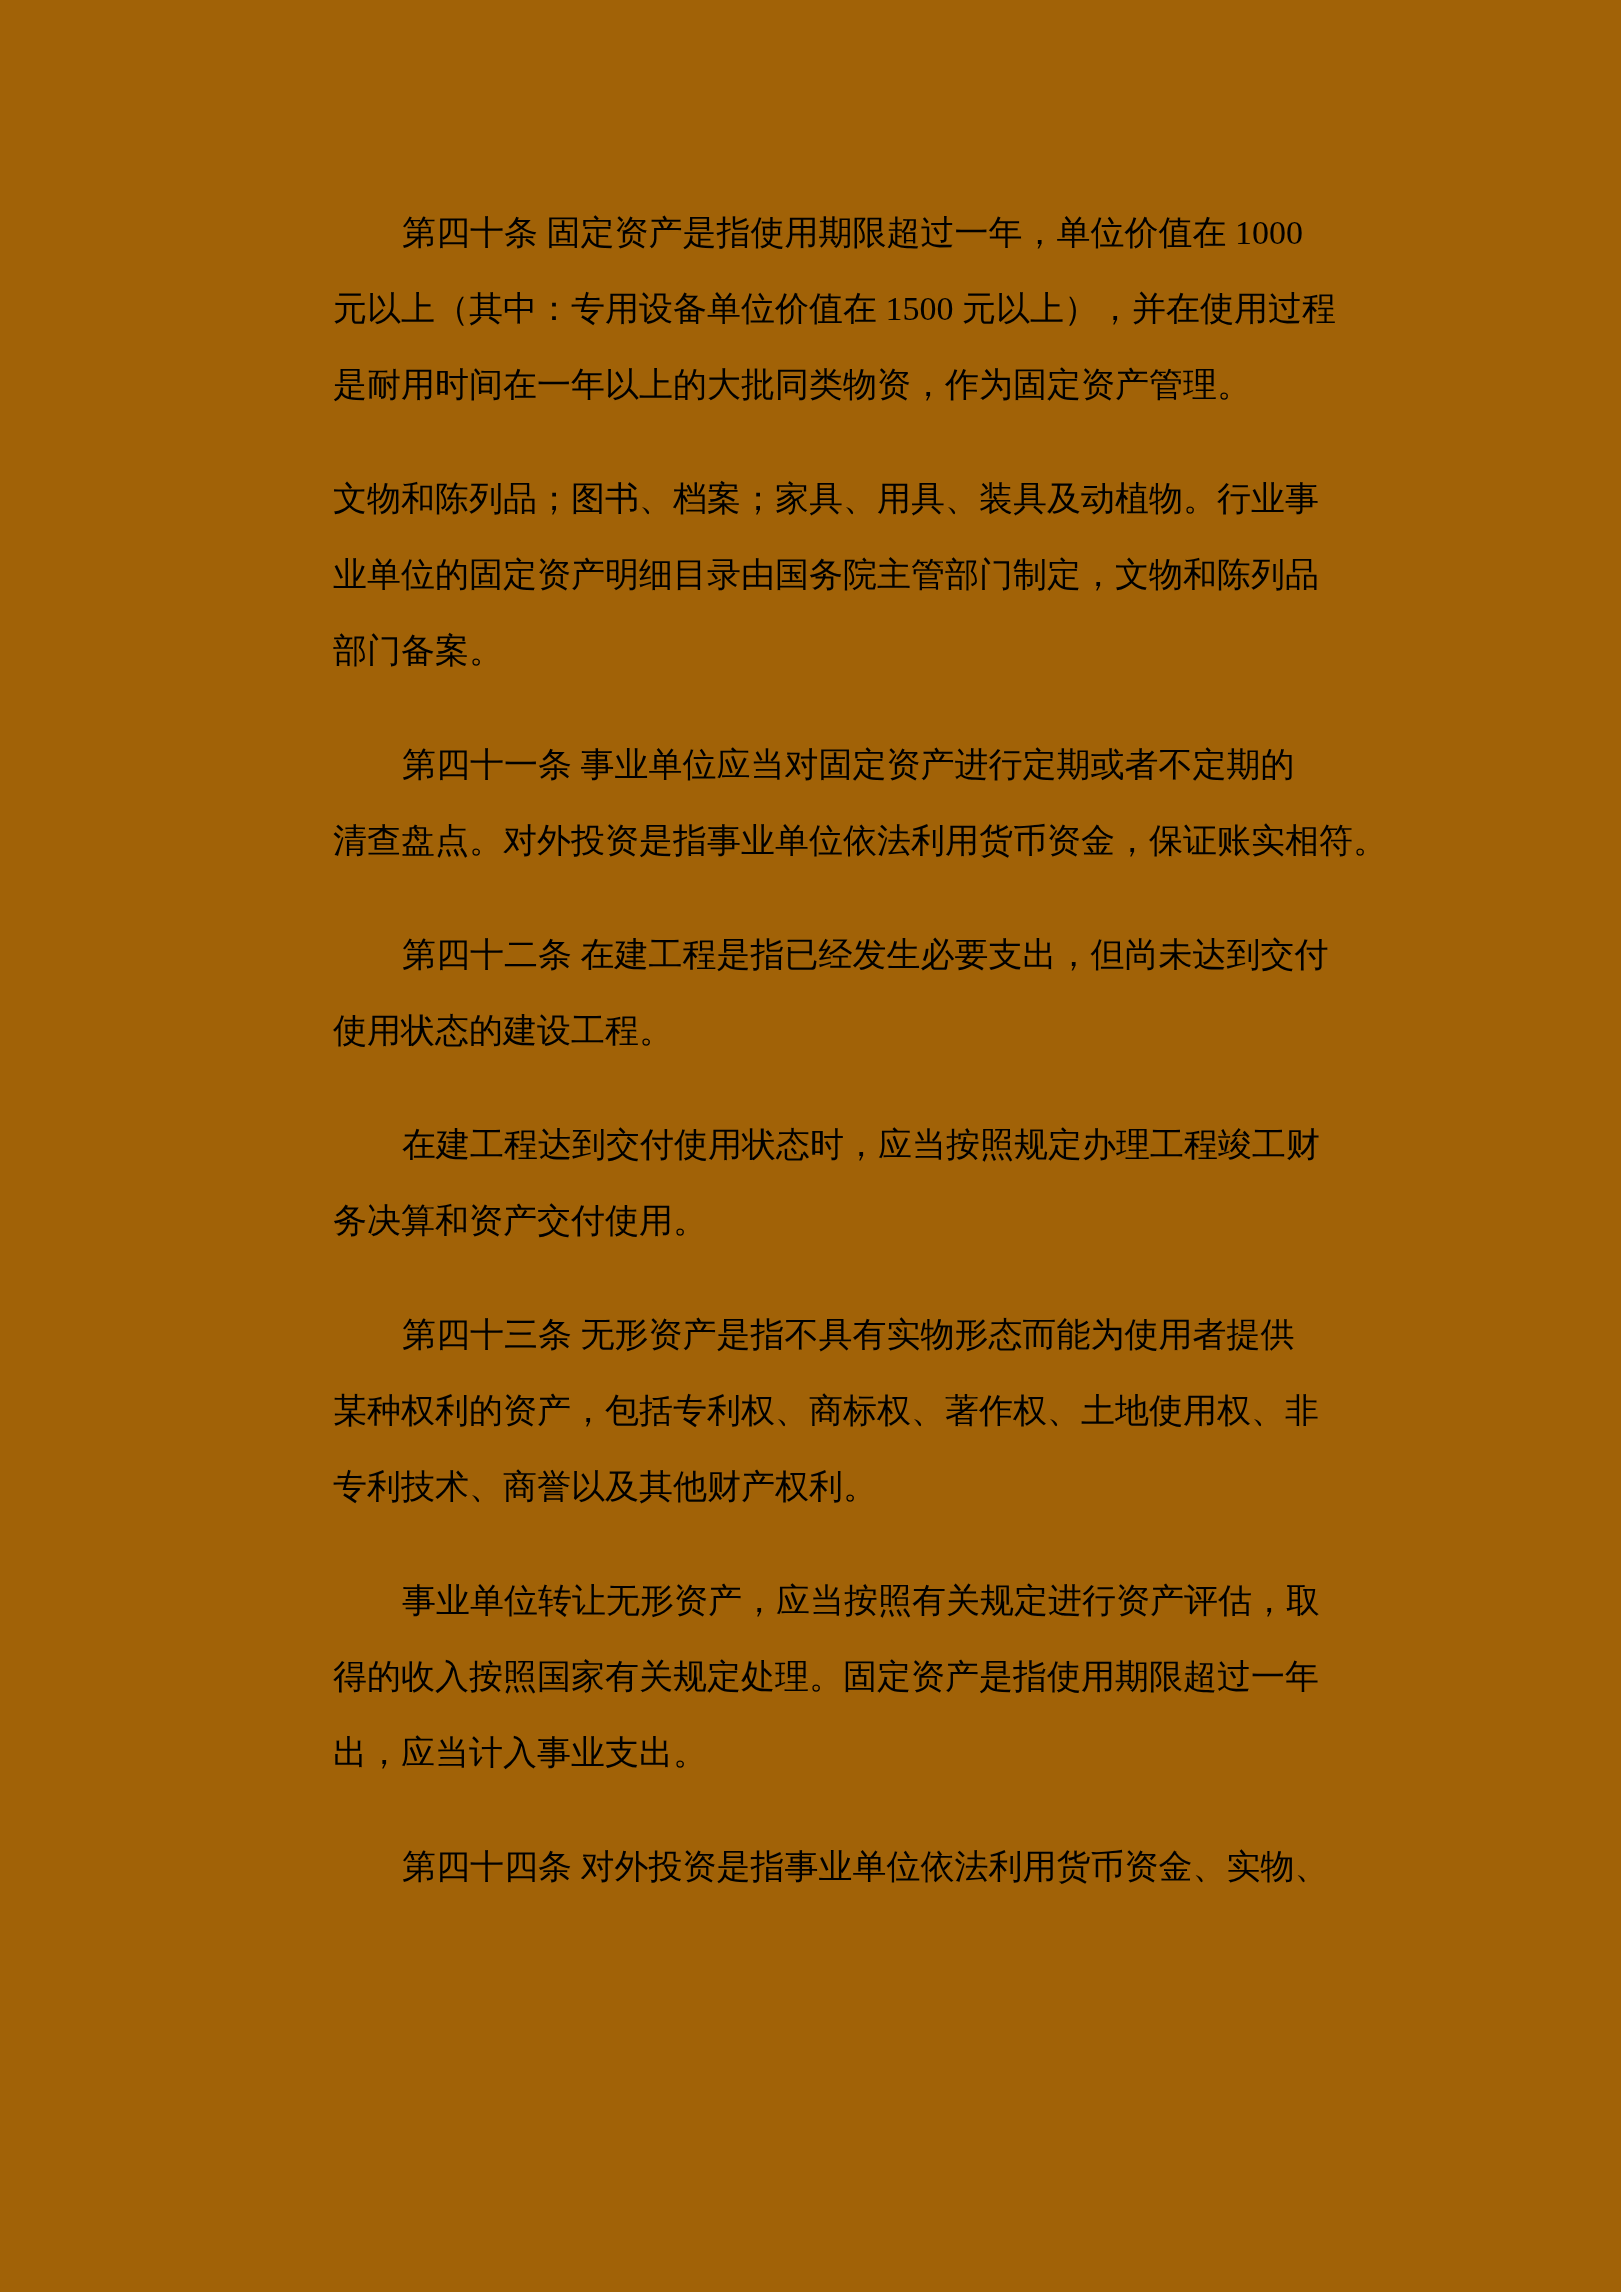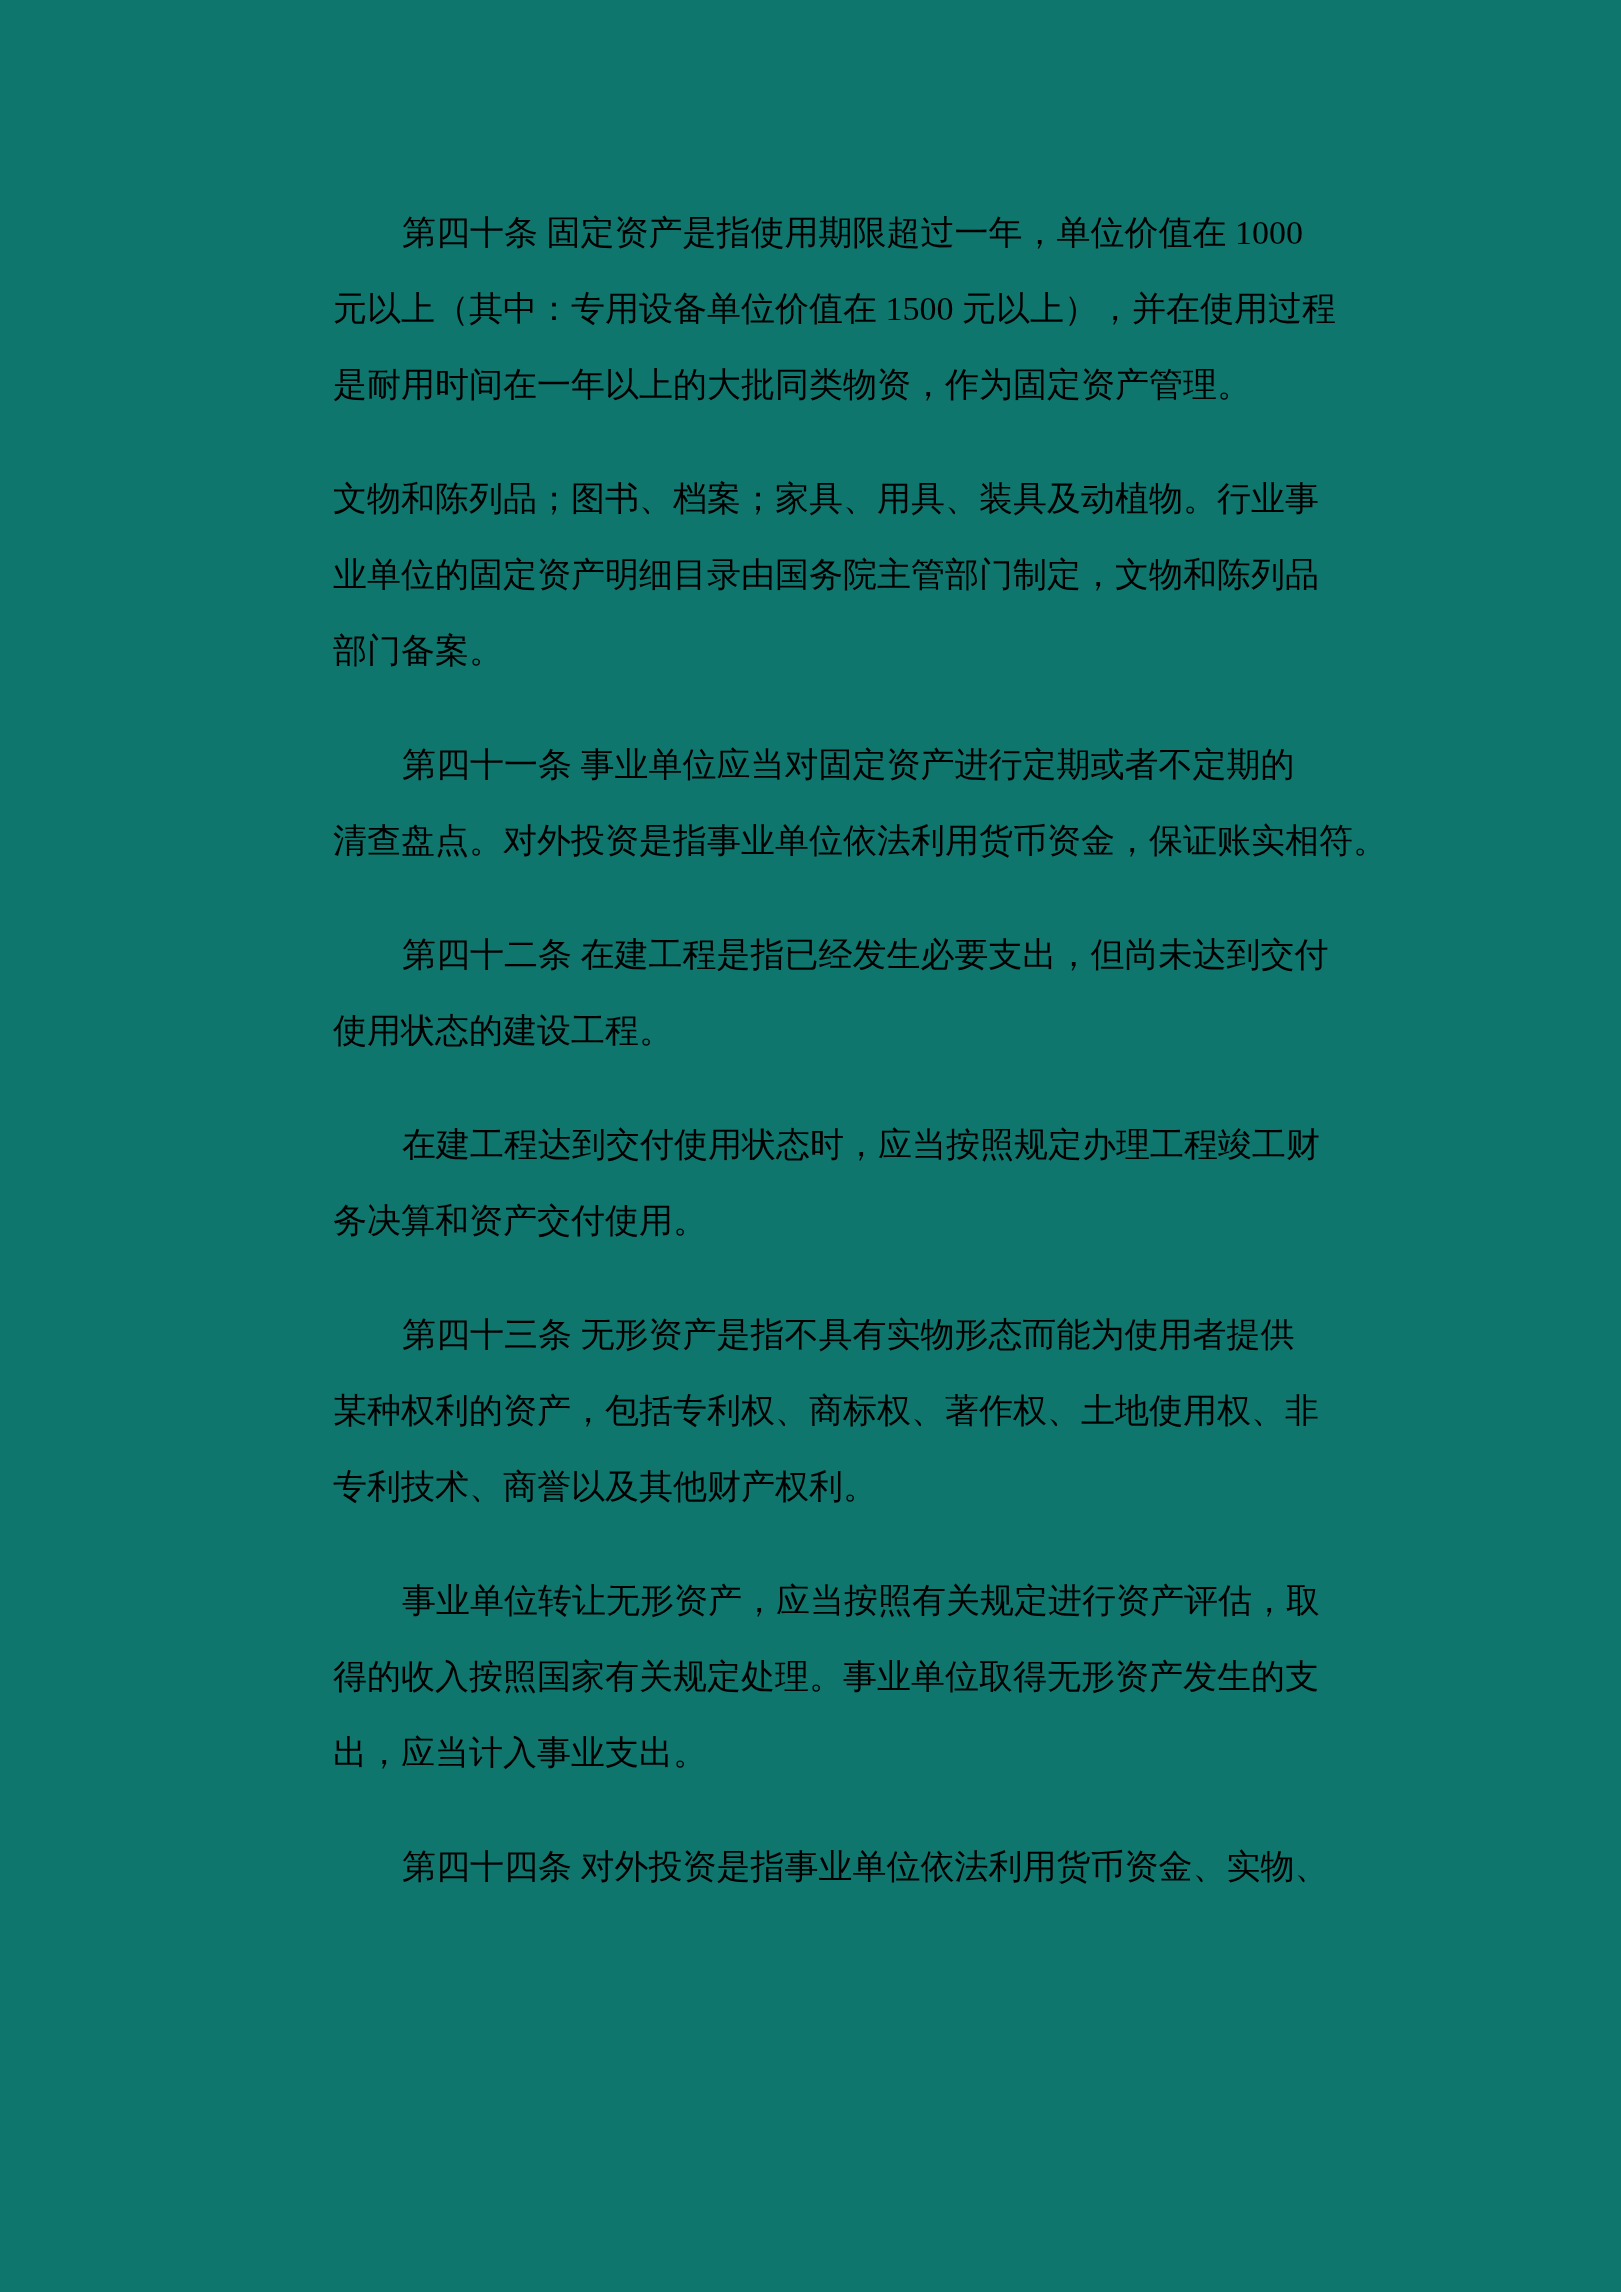--- a/index.html
+++ b/index.html
@@ -4,21 +4,21 @@
 <style>
   html, body {
     margin: 0;
     padding: 0;
     background: #ffffff;
   }
   .page {
     position: relative;
     width: 1621px;
     height: 2293px;
-    background: #0f766e;
+    background: #a16207;
     overflow: hidden;
     font-family: "Liberation Serif", "DejaVu Serif", serif;
     color: #000000;
   }
   .doc-body {
     position: absolute;
     top: 195px;
     left: 333px;
     width: 961px;
     font-size: 34px;
@@ -61,21 +61,21 @@
         <div class="line first">在建工程达到交付使用状态时，应当按照规定办理工程竣工财</div>
         <div class="line last">务决算和资产交付使用。</div>
       </div>
       <div class="para">
         <div class="line first">第四十三条 无形资产是指不具有实物形态而能为使用者提供</div>
         <div class="line">某种权利的资产，包括专利权、商标权、著作权、土地使用权、非</div>
         <div class="line last">专利技术、商誉以及其他财产权利。</div>
       </div>
       <div class="para">
         <div class="line first">事业单位转让无形资产，应当按照有关规定进行资产评估，取</div>
-        <div class="line">得的收入按照国家有关规定处理。事业单位取得无形资产发生的支</div>
+        <div class="line">得的收入按照国家有关规定处理。固定资产是指使用期限超过一年</div>
         <div class="line last">出，应当计入事业支出。</div>
       </div>
       <div class="para">
         <div class="line first last">第四十四条 对外投资是指事业单位依法利用货币资金、实物、</div>
       </div>
     </div>
 </div>
 
 
 </body></html>

